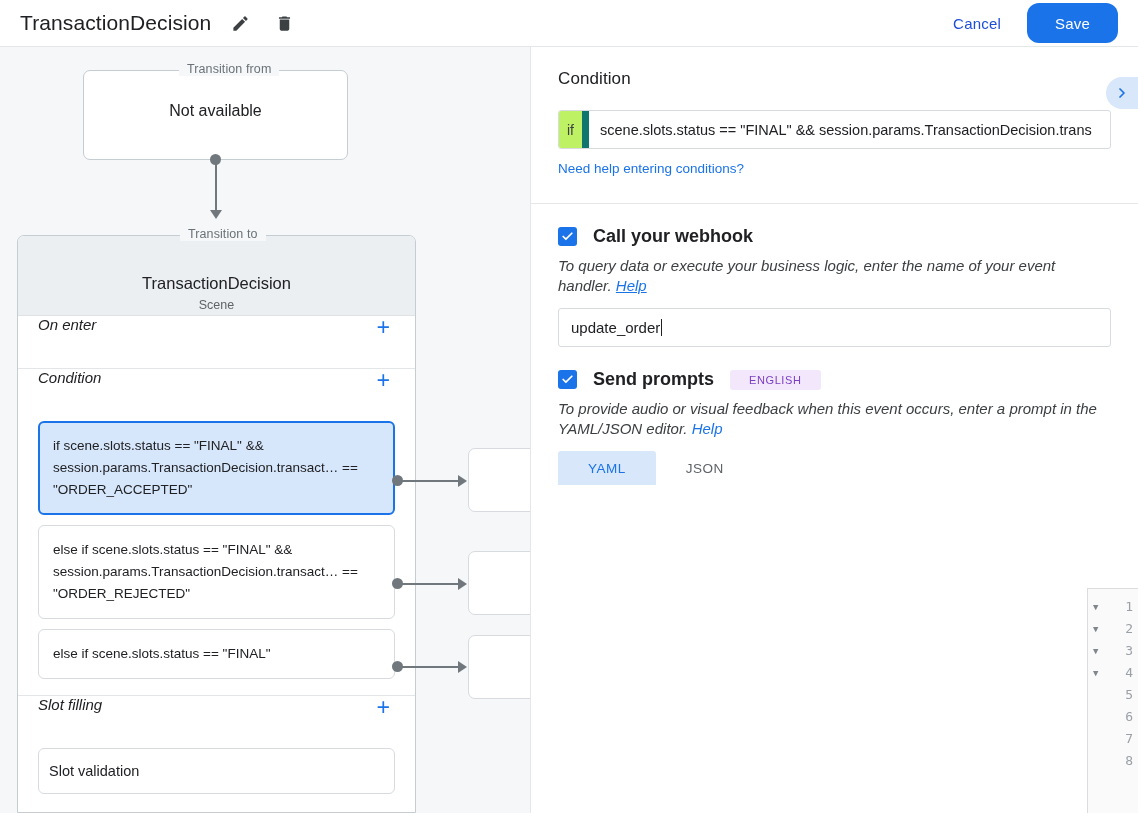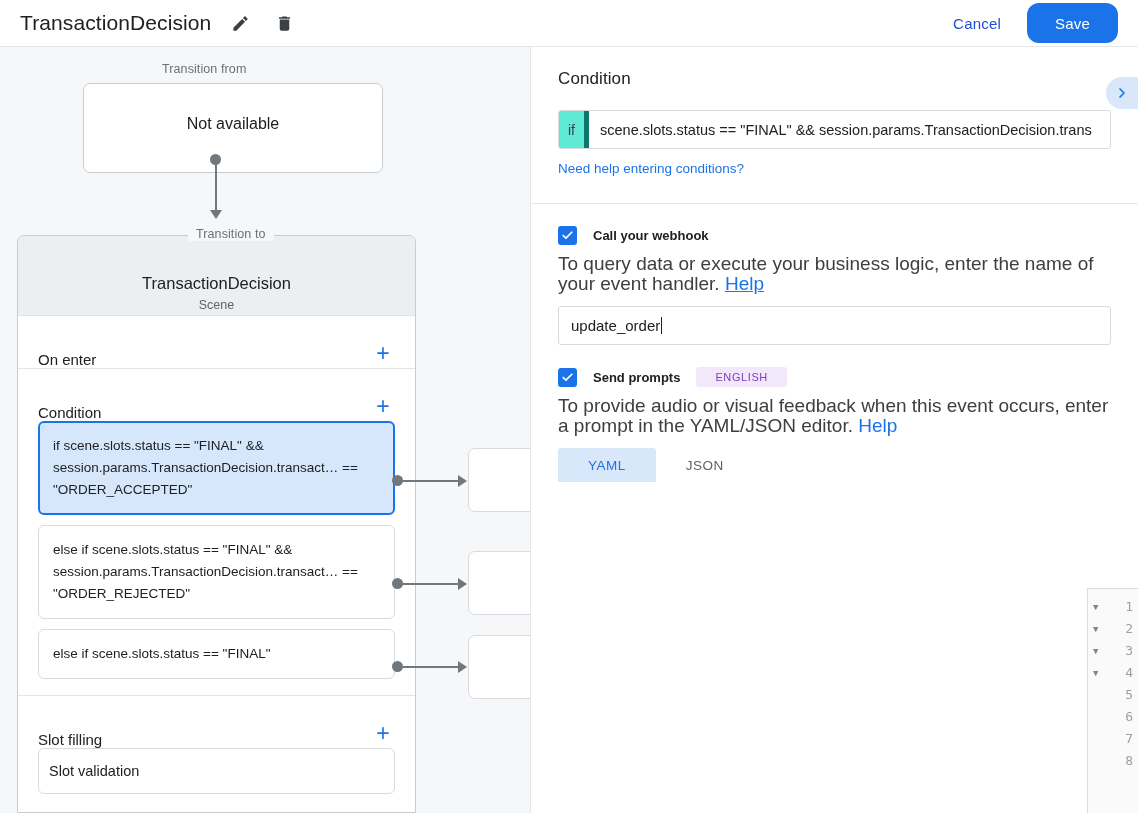--- a/index.html
+++ b/index.html
@@ -49,21 +49,21 @@
   }
   .fieldset-box {
     position: absolute; border: 1px solid #c5ccd2; border-radius: 7px;
     background: #fff;
   }
   .fieldset-legend {
     position: absolute; top: -8px; background: #f5f7f8;
     padding: 0 8px; font-size: 12.5px; color: #6a7278; letter-spacing: .1px;
   }
 
-  #from-box { left: 83px; top: 36px; width: 300px; height: 90px; }
+  #from-box { left: 83px; top: 23px; width: 265px; height: 90px; }
   #from-legend { left: 88px; }
   #from-text {
     position: absolute; left: 0; right: 0; top: 31px; text-align: center;
     font-size: 16px; color: #202124;
   }
 
   .connector-dot {
     position: absolute; width: 11px; height: 11px; border-radius: 50%;
     background: #70787e;
   }
@@ -89,22 +89,23 @@
     position: absolute; left: 0; right: 0; top: 38px; text-align: center;
     font-size: 16.5px; color: #202124;
   }
   #scene-sub {
     position: absolute; left: 0; right: 0; top: 62px; text-align: center;
     font-size: 12.5px; color: #5f6368;
   }
   .scene-section { border-bottom: 1px solid #e3e6e8; padding: 0 20px 14px 20px; }
   .scene-section.last { border-bottom: none; }
   .section-head {
-    display: flex; align-items: flex-end; justify-content: space-between;
+    display: flex; align-items: flex-start; justify-content: space-between;
     height: 52px;
+    font-style: italic;
   }
   .section-title { font-size: 15px; color: #202124; }
   .plus-btn {
     color: #1a73e8; font-size: 23px; line-height: 1; cursor: pointer;
     width: 24px; text-align: center; font-weight: 300; padding-bottom:3px;
   }
   .cond-card {
     border: 1px solid #d7dbdf; border-radius: 6px; background: #fff;
     padding: 13px 14px; font-size: 13.5px; color: #202124; line-height: 22px;
     margin-bottom: 10px; cursor: pointer;
@@ -137,21 +138,21 @@
   .panel-sec { padding: 0 27px; }
   .panel-sec.cond { padding-top: 22px; padding-bottom: 22px; border-bottom: 1px solid #e4e6e8; height: 157px;}
   .panel-h {
     font-size: 17px; color: #202124; letter-spacing: .1px; margin-bottom: 21px;
   }
   .if-row {
     display: flex; height: 39px; border: 1px solid #d7dbdf; border-radius: 3px;
     overflow: hidden; background: #fff;
   }
   .if-label {
-    width: 30px; background: #5eead4; border-right: 5px solid #0f766e;
+    width: 30px; background: #bef264; border-right: 7px solid #0f766e;
     display: flex; align-items: center; justify-content: center;
     font-size: 14px; color: #3c4043;
   }
   .if-value {
     flex: 1; display: flex; align-items: center; padding-left: 11px;
     font-size: 14.5px; color: #202124; white-space: nowrap; overflow: hidden;
   }
   .link { color: #1a73e8; font-size: 13.5px; cursor: pointer; }
   .help-link { color: #1a73e8; text-decoration: underline; cursor: pointer; }
   #need-help { display: inline-block; margin-top: 12px; }
@@ -164,28 +165,28 @@
 
   .panel-sec.met { padding-top: 22px; }
   .met-h { font-size: 17px; color: #202124; margin-bottom: 22px; }
 
   .check-row { display: flex; align-items: center; margin-bottom: 9px; }
   .checkbox {
     width: 19px; height: 19px; border-radius: 3px; background: #1a73e8;
     display: flex; align-items: center; justify-content: center; cursor: pointer;
   }
   .check-label {
-    margin-left: 16px; font-size: 13px; font-weight: 700; color: #202124;
+    margin-left: 16px; font-size: 18px; font-weight: 700; color: #202124;
   }
   .badge {
     margin-left: 16px; background: #f2e7fb; color: #7b3fc4;
     font-size: 11px; letter-spacing: .6px; padding: 4px 19px; border-radius: 3px;
     font-weight: 500;
   }
-  .hint { font-size: 19px; color: #3c4043; line-height: 20px; margin-bottom: 12px; }
+  .hint { font-size: 15px; color: #3c4043; line-height: 20px; margin-bottom: 12px; font-style: italic; }
   .text-field {
     height: 39px; border: 1px solid #d7dbdf; border-radius: 3px;
     display: flex; align-items: center; padding-left: 12px;
     font-size: 15px; color: #202124; margin-bottom: 22px; background: #fff;
   }
   .caret {
     display: inline-block; width: 1px; height: 17px; background: #202124;
     margin-left: 1px;
   }
 
@@ -245,21 +246,21 @@
 
     <button class="cancel-btn">Cancel</button>
     <button class="save-btn">Save</button>
   </div>
 
   <div class="canvas">
 
     <div class="fieldset-box" id="from-box">
       <div id="from-text">Not available</div>
     </div>
-    <div class="fieldset-legend" id="from-legend" style="top:15px;left:154px;">Transition from</div>
+    <div class="fieldset-legend" id="from-legend" style="top:15px;left:179px;">Transition from</div>
 
     <div class="connector-dot" style="left:210px; top:107px;"></div>
     <div class="arrow-line-v" style="left:215px; top:112px; height:52px;"></div>
     <div class="arrow-head-down" style="left:209.5px; top:163px;"></div>
 
     <div id="scene-card">
       <div id="scene-head">
         <div id="scene-title">TransactionDecision</div>
         <div id="scene-sub">Scene</div>
       </div>
@@ -283,21 +284,21 @@
 
       <div class="scene-section last">
         <div class="section-head">
           <div class="section-title">Slot filling</div>
           <div class="plus-btn">+</div>
         </div>
         <div class="plain-card">Slot validation</div>
       </div>
     </div>
 
-    <div class="fieldset-legend" id="scene-legend-outer" style="top:180px;left:188px;">Transition to</div>
+    <div class="fieldset-legend" id="scene-legend-outer" style="top:180px;left:180px;">Transition to</div>
 
     <div class="connector-dot" style="left:392px; top:428px;"></div>
     <div class="arrow-line-h" style="left:398px; top:433px; width:62px;"></div>
     <div class="arrow-head-right" style="left:458px; top:428px;"></div>
     <div class="target-node" style="top:401px;"></div>
 
     <div class="connector-dot" style="left:392px; top:531px;"></div>
     <div class="arrow-line-h" style="left:398px; top:536px; width:62px;"></div>
     <div class="arrow-head-right" style="left:458px; top:531px;"></div>
     <div class="target-node" style="top:504px;"></div>

